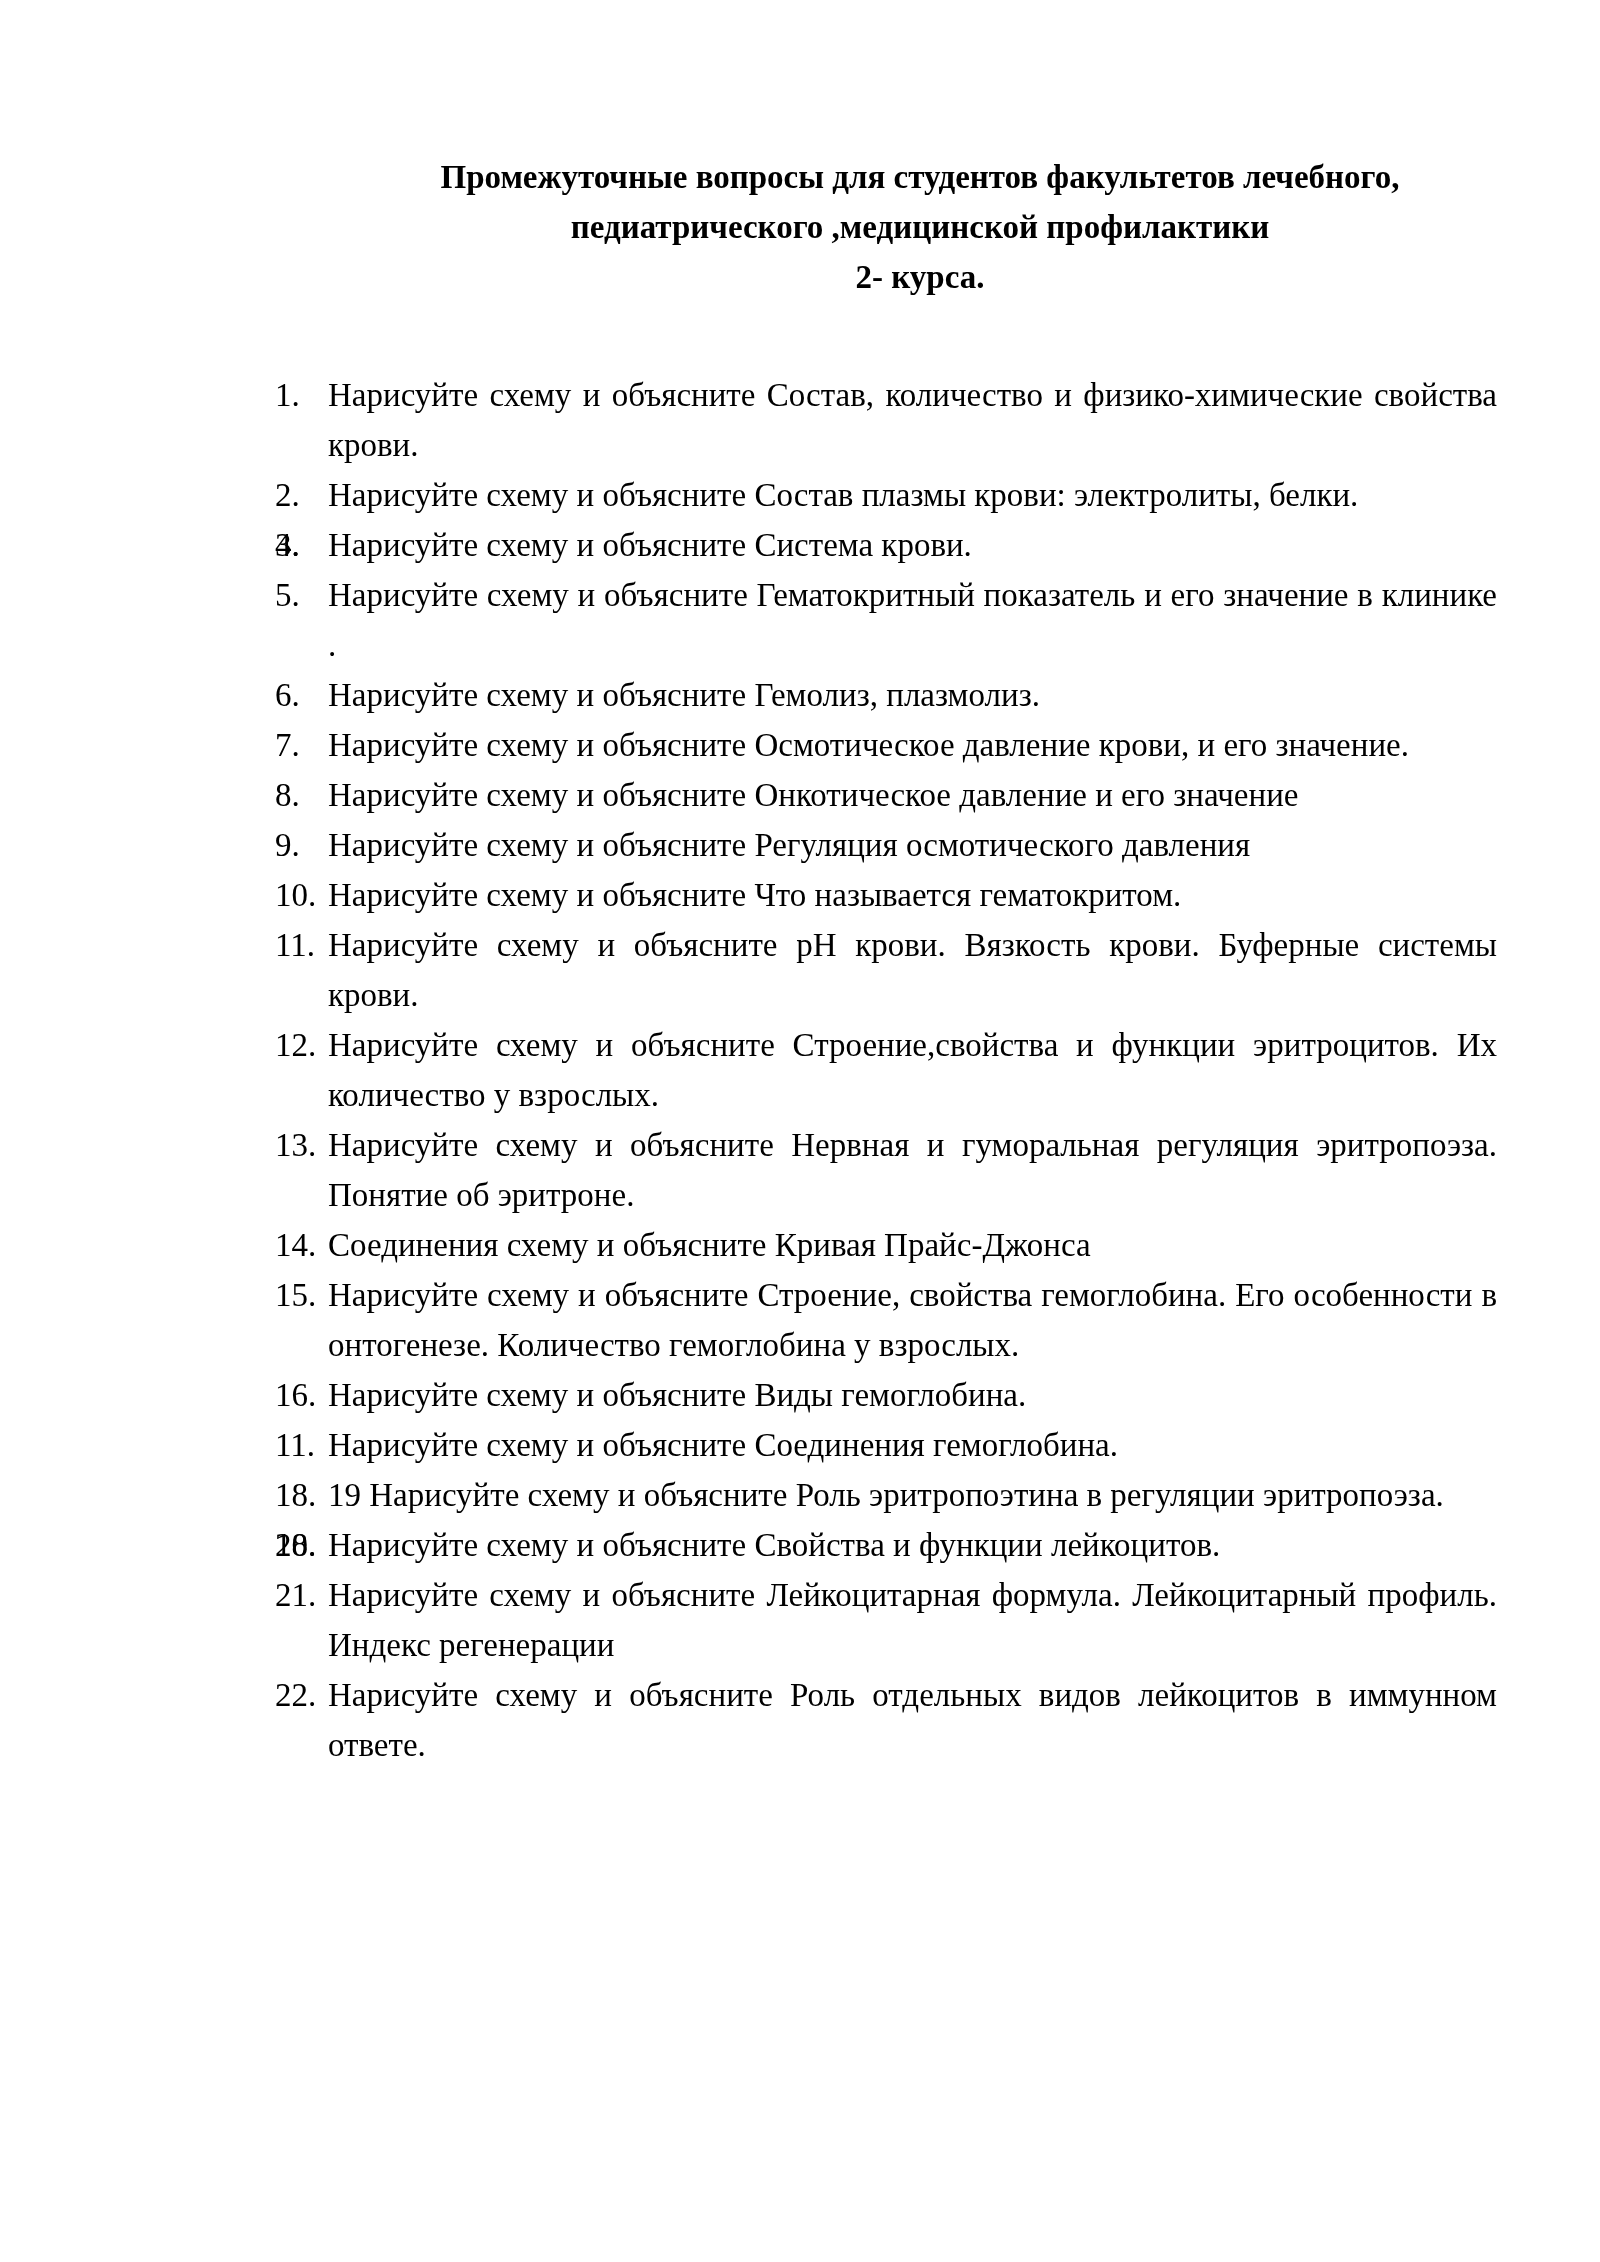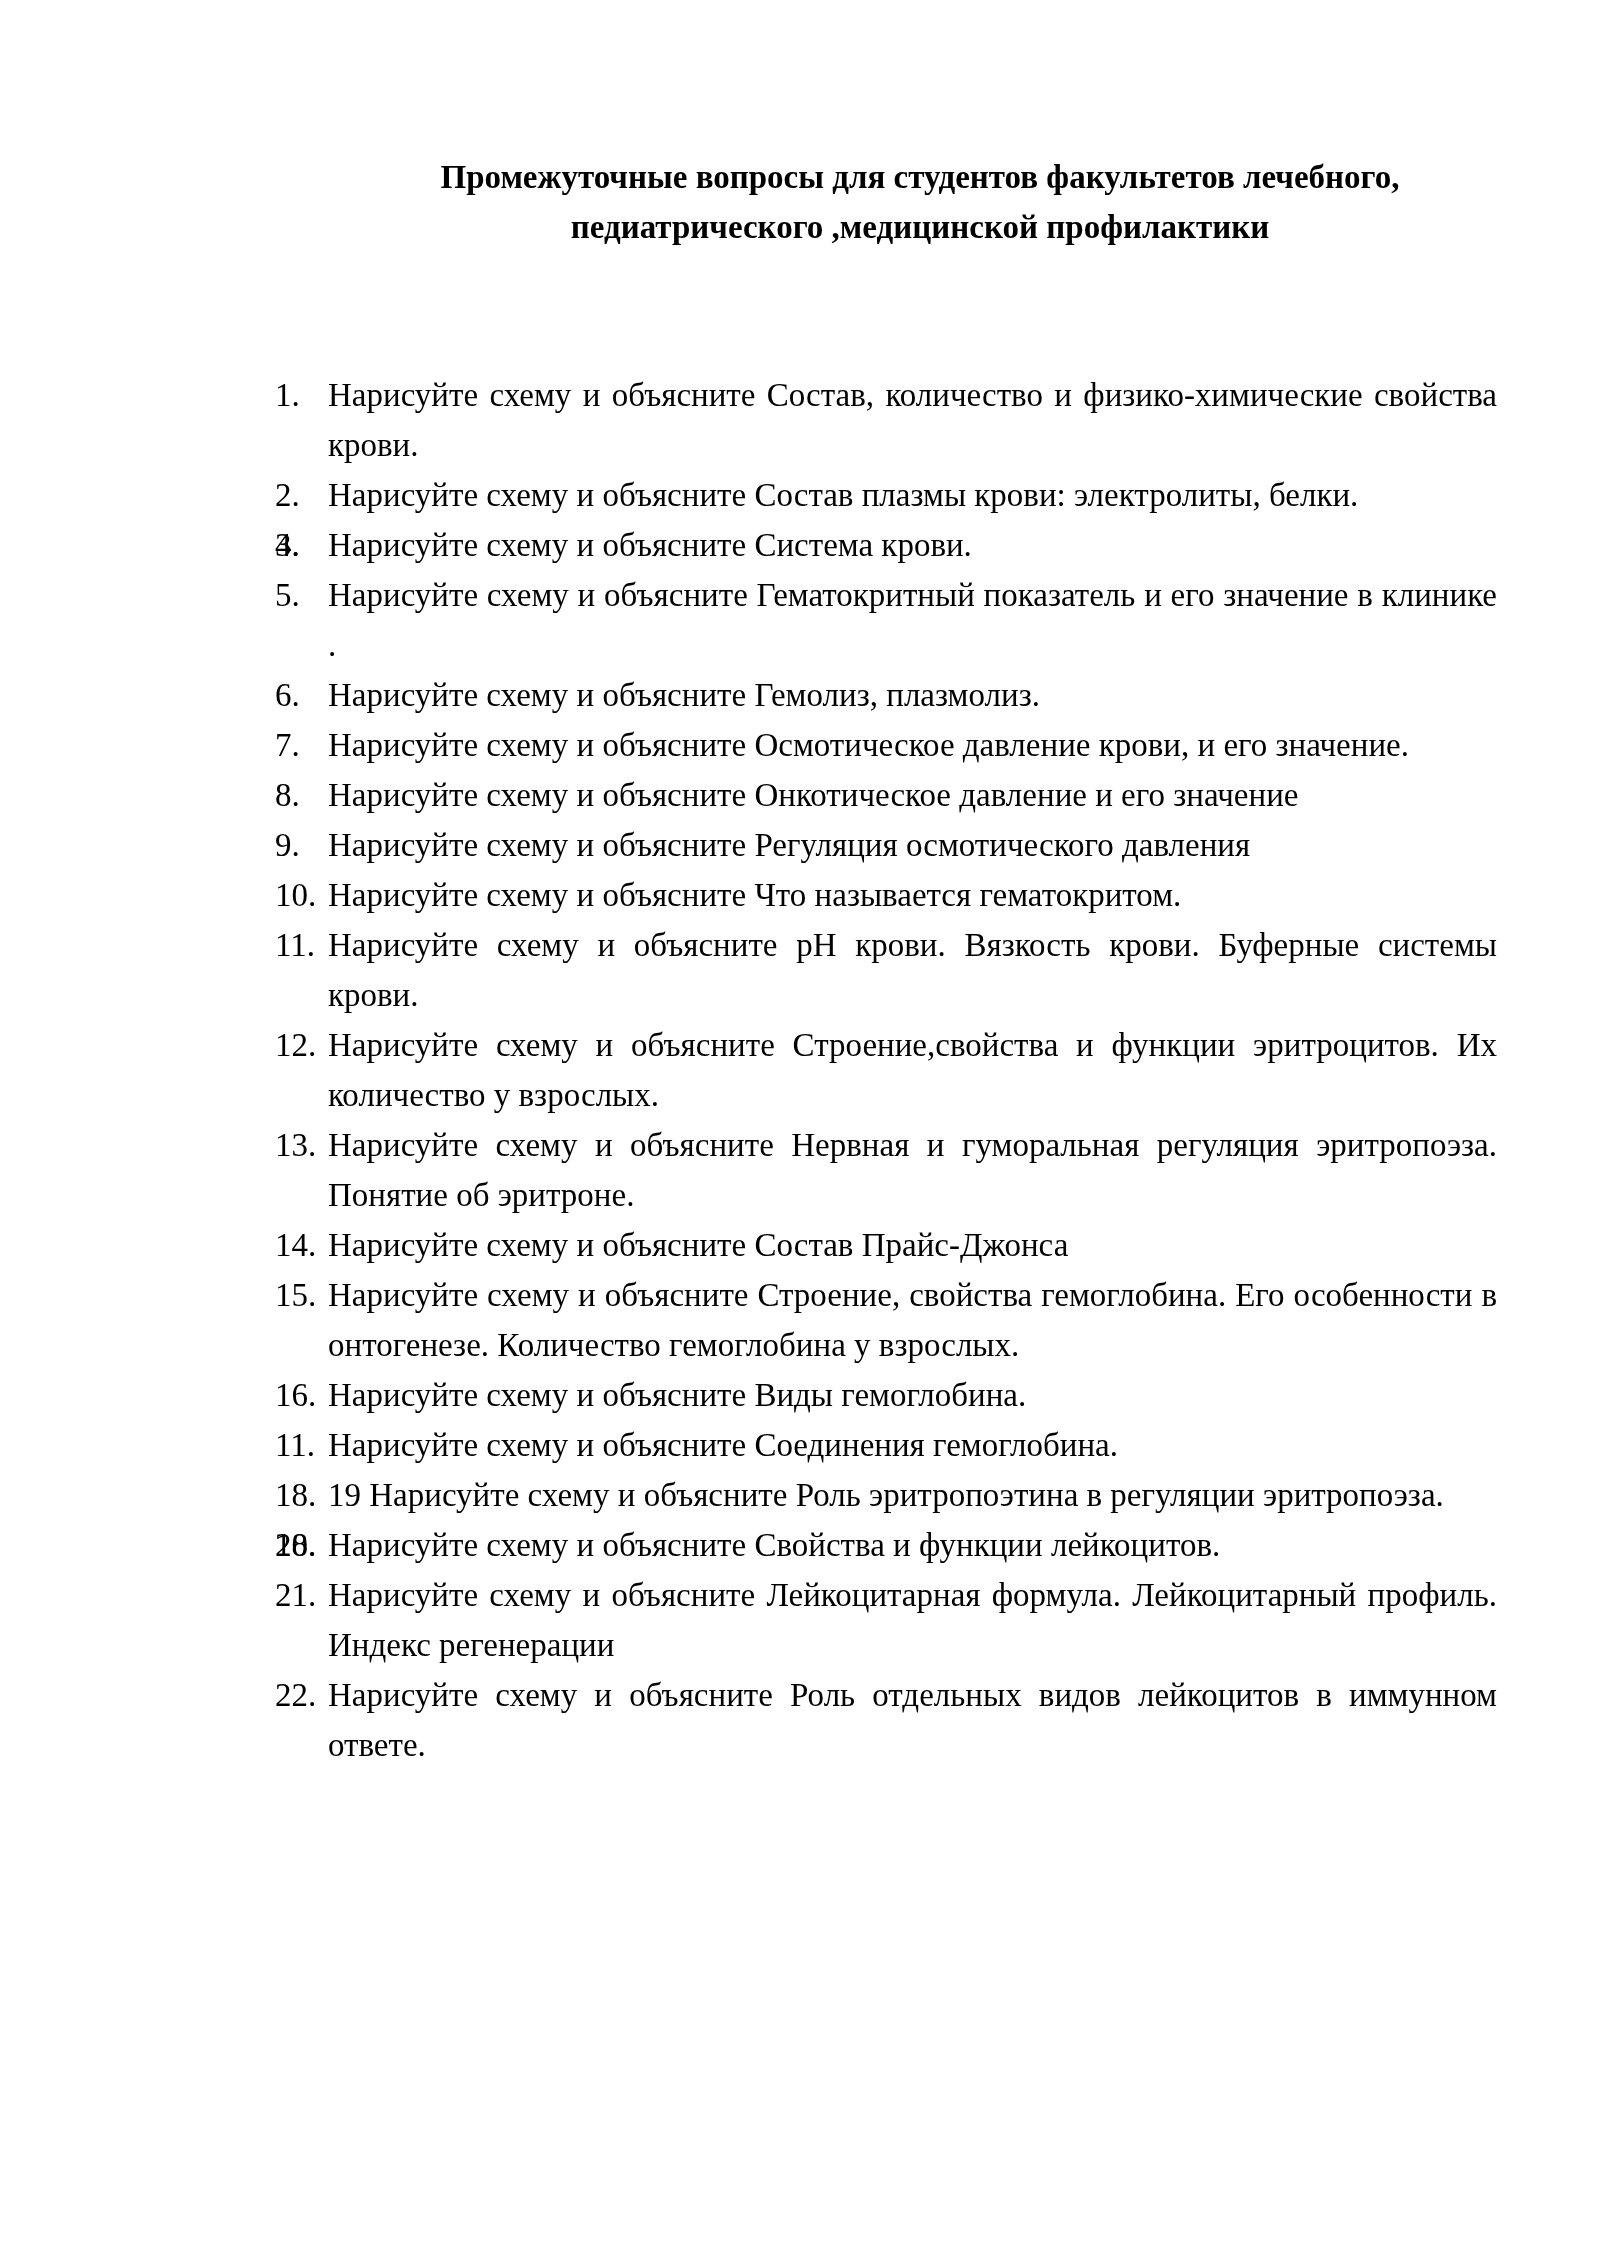--- a/index.html
+++ b/index.html
@@ -61,20 +61,21 @@
     }
   </style>
 </head>
 <body>
 
 <div class="page">
 
   <div class="title-block">
     <span class="title-line">Промежуточные вопросы для студентов факультетов лечебного,</span>
     <span class="title-line">педиатрического ,медицинской профилактики</span>
+    <span class="title-line">2- курса.</span>
   </div>
 
   <ol class="question-list">
     <li class="question">
       <span class="num">1.</span>
       <span class="text">Нарисуйте схему и объясните Состав, количество и физико-химические свойства крови.</span>
     </li>
     <li class="question">
       <span class="num">2.</span>
       <span class="text">Нарисуйте схему и объясните Состав плазмы крови: электролиты, белки.</span>
@@ -117,21 +118,21 @@
     <li class="question">
       <span class="num">12.</span>
       <span class="text">Нарисуйте схему и объясните Строение,свойства и функции эритроцитов. Их количество у взрослых.</span>
     </li>
     <li class="question">
       <span class="num">13.</span>
       <span class="text">Нарисуйте схему и объясните Нервная и гуморальная регуляция эритропоэза. Понятие об эритроне.</span>
     </li>
     <li class="question">
       <span class="num">14.</span>
-      <span class="text">Нарисуйте схему и объясните Состав Прайс-Джонса</span>
+      <span class="text">Соединения схему и объясните Кривая Прайс-Джонса</span>
     </li>
     <li class="question">
       <span class="num">15.</span>
       <span class="text">Нарисуйте схему и объясните Строение, свойства гемоглобина. Его особенности в онтогенезе. Количество гемоглобина у взрослых.</span>
     </li>
     <li class="question">
       <span class="num">16.</span>
       <span class="text">Нарисуйте схему и объясните Виды гемоглобина.</span>
     </li>
     <li class="question">

